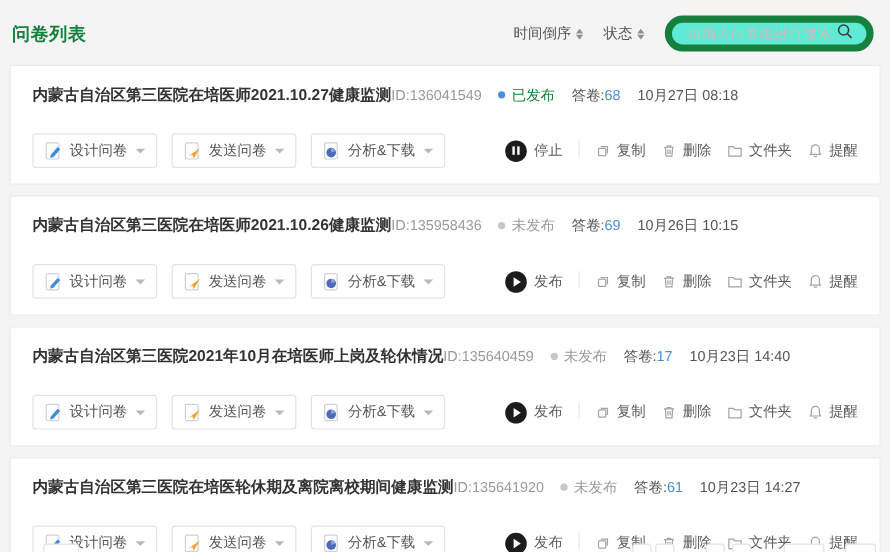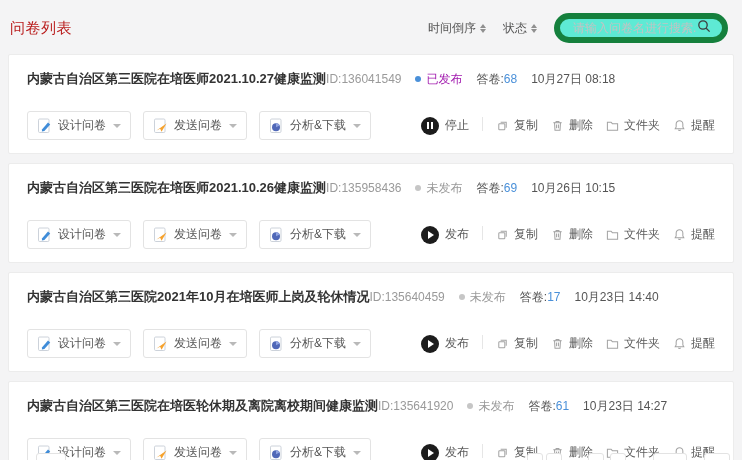--- a/index.html
+++ b/index.html
@@ -5,40 +5,40 @@
   * { box-sizing: border-box; margin: 0; padding: 0; }
   html, body { width: 742px; height: 460px; }
   body {
     background: #f4f4f5;
     font-family: "Liberation Sans", "DejaVu Sans", sans-serif;
     overflow: hidden;
     position: relative;
   }
   
   .header { display: flex; align-items: center; justify-content: space-between; padding: 13px 14px 11px 10px; }
-  .page-title { font-size: 15px; font-weight: normal; color: #b91c1c; letter-spacing: .5px; }
+  .page-title { font-size: 15px; font-weight: bold; color: #15803d; letter-spacing: .5px; }
   .header-right { display: flex; align-items: center; gap: 17px; }
   .sorter { display: flex; align-items: center; gap: 4px; font-size: 12px; color: #555; cursor: pointer; }
   .sort-glyph { display: inline-flex; flex-direction: column; gap: 1px; }
   .sort-glyph .up { width: 0; height: 0; border-left: 3px solid transparent; border-right: 3px solid transparent; border-bottom: 4px solid #8f8f8f; }
   .sort-glyph .down { width: 0; height: 0; border-left: 3px solid transparent; border-right: 3px solid transparent; border-top: 4px solid #8f8f8f; }
   .search-box { width: 174px; height: 30px; background: #5eead4; border: 6px solid #15803d; border-radius: 16px; display: flex; padding: 0 11px 0 13px; }
   .search-box input { border: 0; outline: 0; flex: 1; min-width: 0; font-size: 12px; color: #333; background: transparent; font-family: inherit; }
   .search-box input::placeholder { color: #c3c3c3; }
   
   .cards { padding: 0 8px; }
   .card { background: #fff; border: 1px solid #ececec; border-radius: 2px; margin-bottom: 9px; padding: 15px 18px 13px 18px; }
   .card-top { display: flex; align-items: center; }
   .card-title { font-size: 13px; font-weight: bold; color: #333; cursor: pointer; white-space: nowrap; }
   .card-meta { display: flex; align-items: center; gap: 14px; font-size: 12px; white-space: nowrap; }
   .meta-id { color: #9a9a9a; }
   .meta-status { display: inline-flex; align-items: center; gap: 5px; }
   .dot { width: 6px; height: 6px; border-radius: 50%; }
   .card.published .dot { background: #4a90d9; }
-  .card.published .status-text { color: #a21caf; }
+  .card.published .status-text { color: #15803d; }
   .card.unpublished .dot { background: #c6c6c6; }
   .card.unpublished .status-text { color: #9a9a9a; }
   .meta-answers { color: #555; }
   .meta-answers .num { color: #4a90d9; cursor: pointer; }
   .meta-date { color: #555; }
   
   .card-actions { display: flex; align-items: center; justify-content: space-between; margin-top: 23px; }
   .left-actions { display: flex; gap: 12px; }
   .drop-btn { display: inline-flex; align-items: center; gap: 6px; background: #fff; border: 1px solid #e3e3e3; border-radius: 3px; padding: 5px 9px; font-size: 12px; color: #555; cursor: pointer; }
   .caret { width: 0; height: 0; border-left: 4px solid transparent; border-right: 4px solid transparent; border-top: 4px solid #b9b9b9; margin-left: 1px; }

